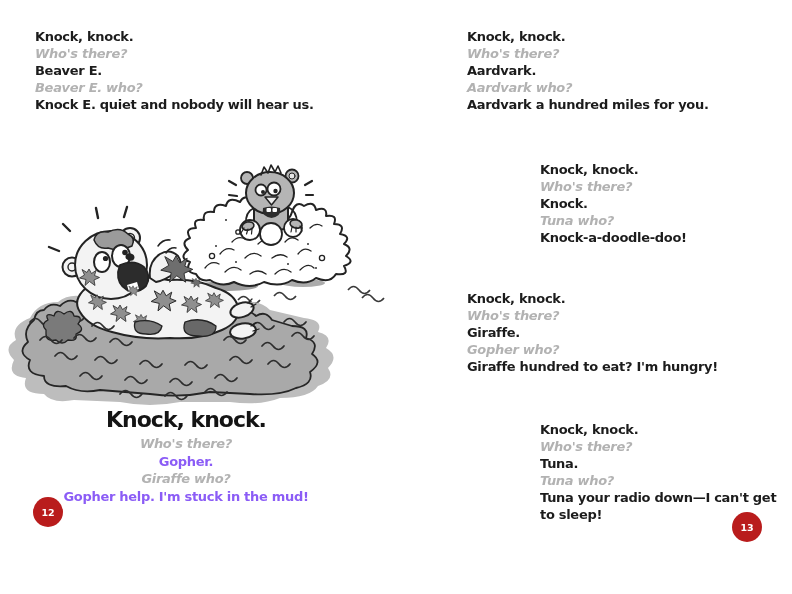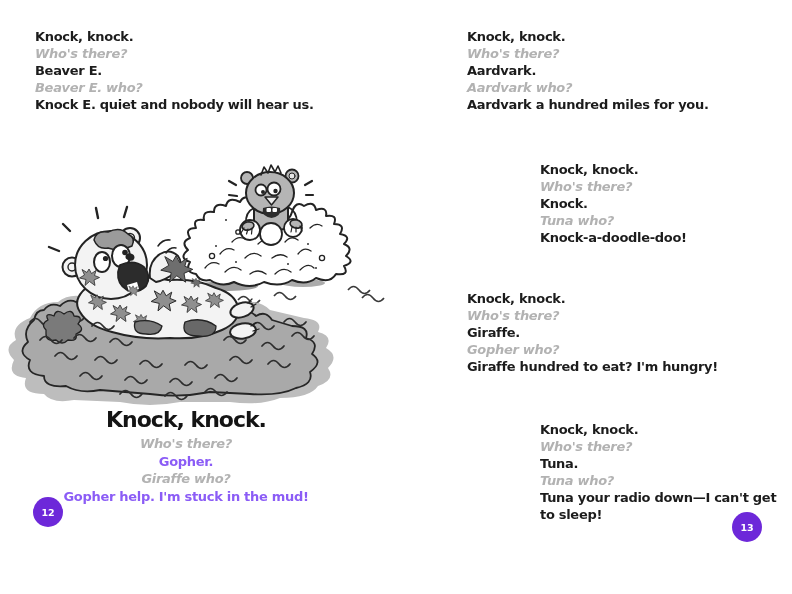--- a/index.html
+++ b/index.html
@@ -24,21 +24,21 @@
     font-weight:700;letter-spacing:-0.3px;
   }
   .featured .headline{
     font-size:22px;line-height:26px;color:#141414;letter-spacing:-1px;margin-bottom:2px;
   }
   .featured .line{font-size:13px;line-height:17.5px}
   .featured .setup{color:#8b5cf6}
   .featured .response{color:#b2b2b2;font-style:italic}
   .page-dot{
     position:absolute;width:30px;height:30px;border-radius:50%;
-    background:#6d28d9;color:#ffffff;display:flex;align-items:center;justify-content:center;
+    background:#b91c1c;color:#ffffff;display:flex;align-items:center;justify-content:center;
     font-size:9.5px;font-weight:700;letter-spacing:0;
   }
   #dot-left{left:33px;top:497px}
   #dot-right{left:732px;top:512px}
   .illustration{position:absolute;left:0;top:150px;width:400px;height:260px}
 </style>
 </head>
 <body>
 
 <div class="joke" id="joke-beaver">

